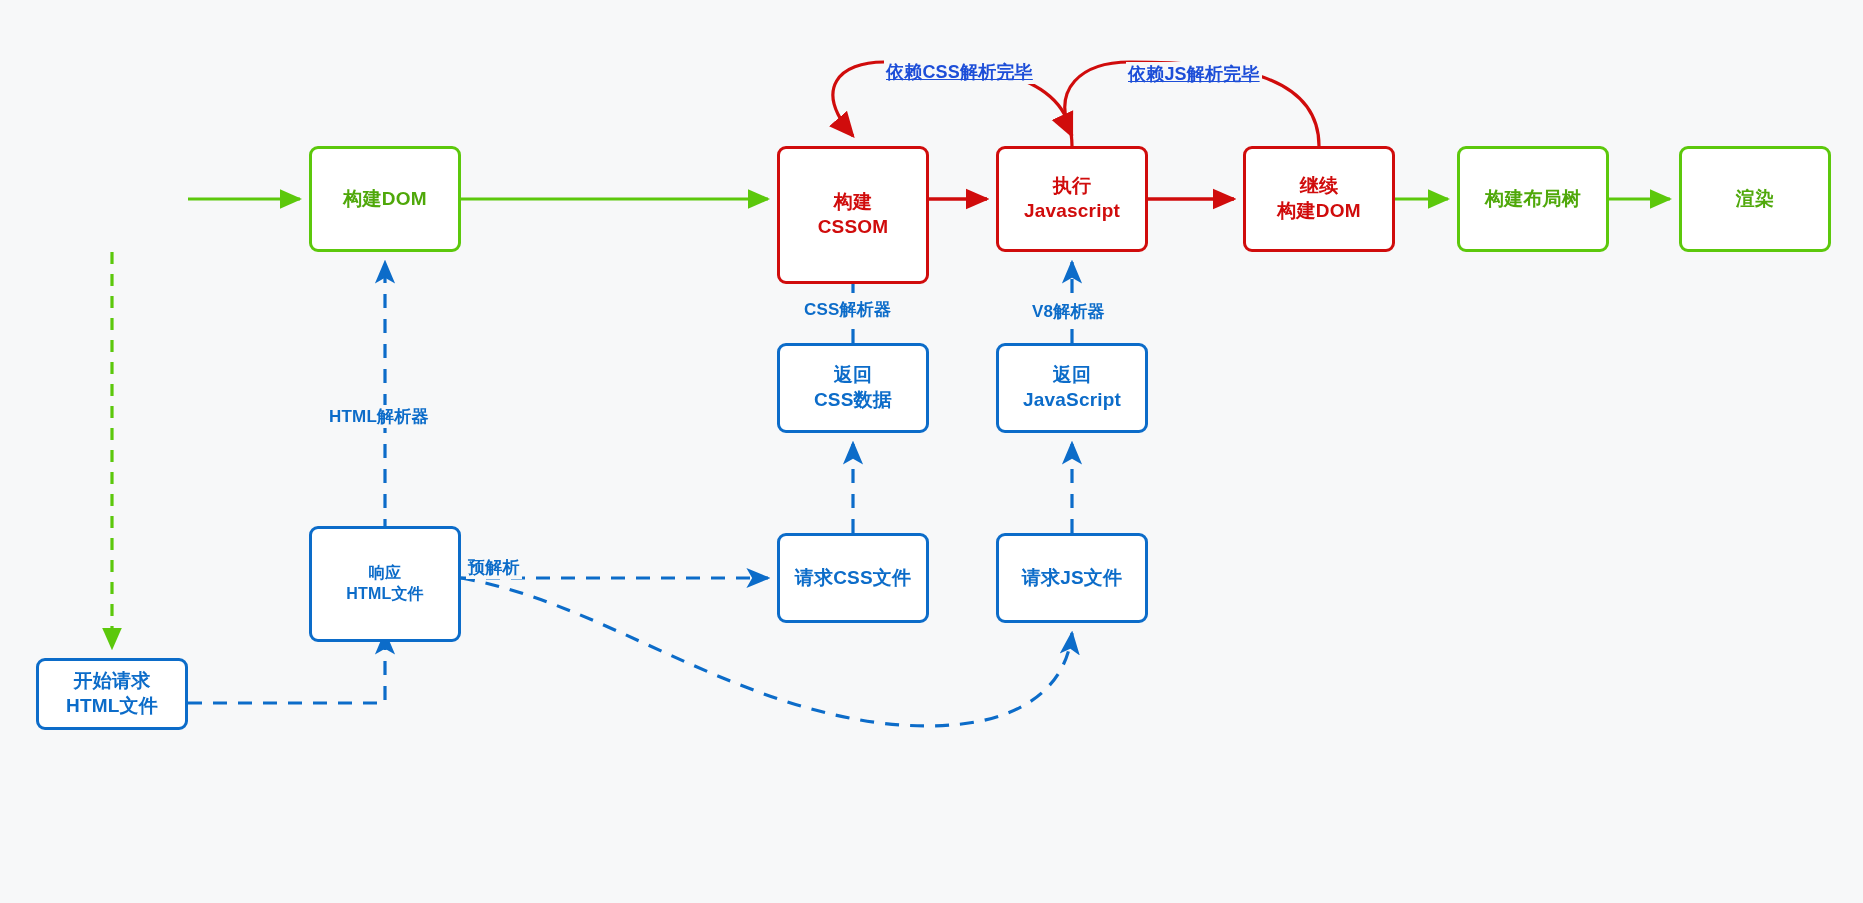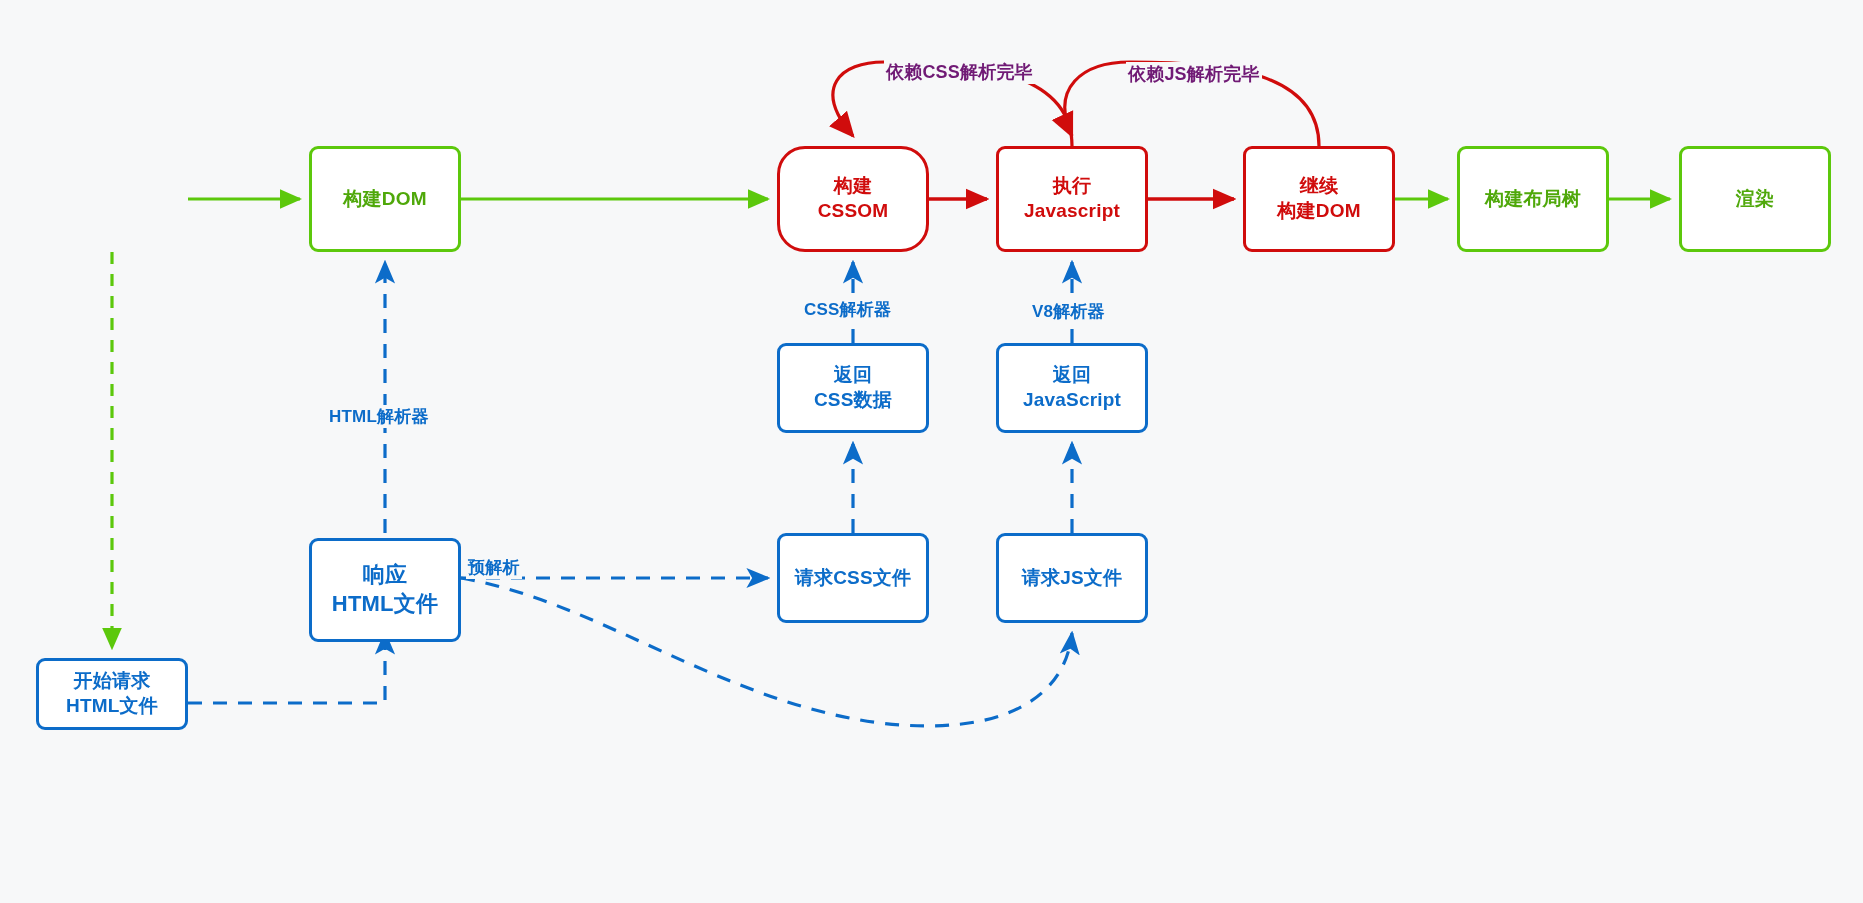--- a/index.html
+++ b/index.html
@@ -58,21 +58,21 @@
   }
   .edge-label {
     position: absolute;
     font-weight: bold;
     white-space: nowrap;
     background: #f7f8f9;
     padding: 0 2px;
     z-index: 4;
     letter-spacing: 0.2px;
   }
-  .edge-label.red  { color: #701a75; }
+  .edge-label.red  { color: #1d4ed8; text-decoration: underline; }
   .edge-label.blue { color: #0C6CC9; }
 </style>
 </head>
 <body>
 
 <div id="canvas">
 
   <svg id="edges" viewBox="0 0 1863 903" width="1863" height="903" xmlns="http://www.w3.org/2000/svg">
     <defs>
       <marker id="ah-green" viewBox="0 0 10 10" refX="9" refY="5" markerWidth="7" markerHeight="7" orient="auto-start-reverse">
@@ -149,21 +149,21 @@
     <g>
       <line x1="1072" y1="343" x2="1072" y2="262" stroke="#0C6CC9" stroke-width="3.2" stroke-dasharray="14 11" marker-end="url(#ah-blue)"></line>
     </g>
   </svg>
 
 
   <div class="node green" style="left:309px;top:146px;width:152px;height:106px;font-size:19px;">
     <span class="lbl">构建DOM</span>
   </div>
 
-  <div class="node red" style="left:777px;top:146px;width:152px;height:106px;font-size:19px;border-radius:28px;">
+  <div class="node red" style="left:777px;top:146px;width:152px;height:138px;font-size:19px;">
     <span class="lbl">构建
 CSSOM</span>
   </div>
 
   <div class="node red" style="left:996px;top:146px;width:152px;height:106px;font-size:19px;">
     <span class="lbl">执行
 Javascript</span>
   </div>
 
   <div class="node red" style="left:1243px;top:146px;width:152px;height:106px;font-size:19px;">
@@ -182,21 +182,21 @@
   <div class="node blue" style="left:777px;top:343px;width:152px;height:90px;font-size:19px;">
     <span class="lbl">返回
 CSS数据</span>
   </div>
 
   <div class="node blue" style="left:996px;top:343px;width:152px;height:90px;font-size:19px;">
     <span class="lbl">返回
 JavaScript</span>
   </div>
 
-  <div class="node blue" style="left:309px;top:538px;width:152px;height:104px;font-size:22px;">
+  <div class="node blue" style="left:309px;top:526px;width:152px;height:116px;font-size:16px;">
     <span class="lbl">响应
 HTML文件</span>
   </div>
 
   <div class="node blue" style="left:777px;top:533px;width:152px;height:90px;font-size:19px;">
     <span class="lbl">请求CSS文件</span>
   </div>
 
   <div class="node blue" style="left:996px;top:533px;width:152px;height:90px;font-size:19px;">
     <span class="lbl">请求JS文件</span>

